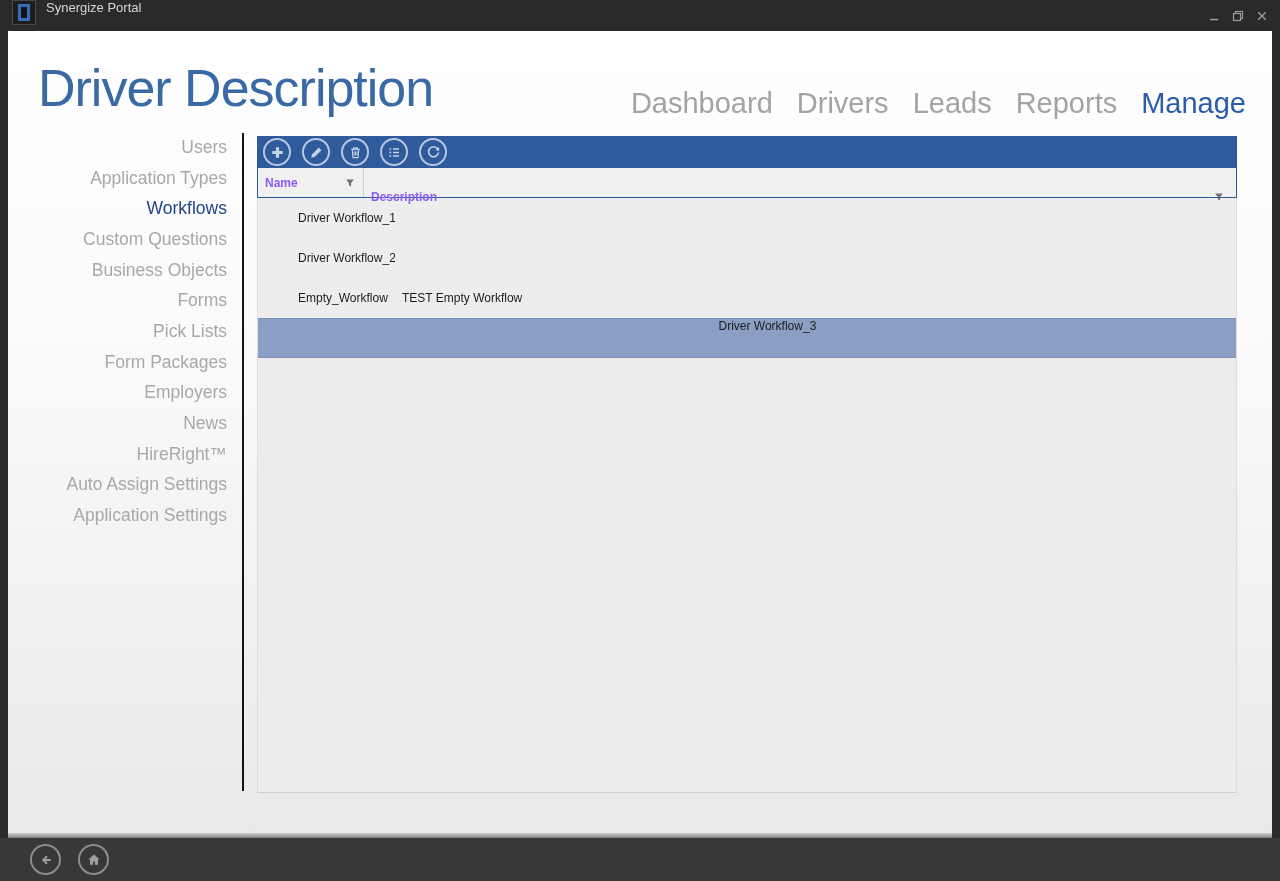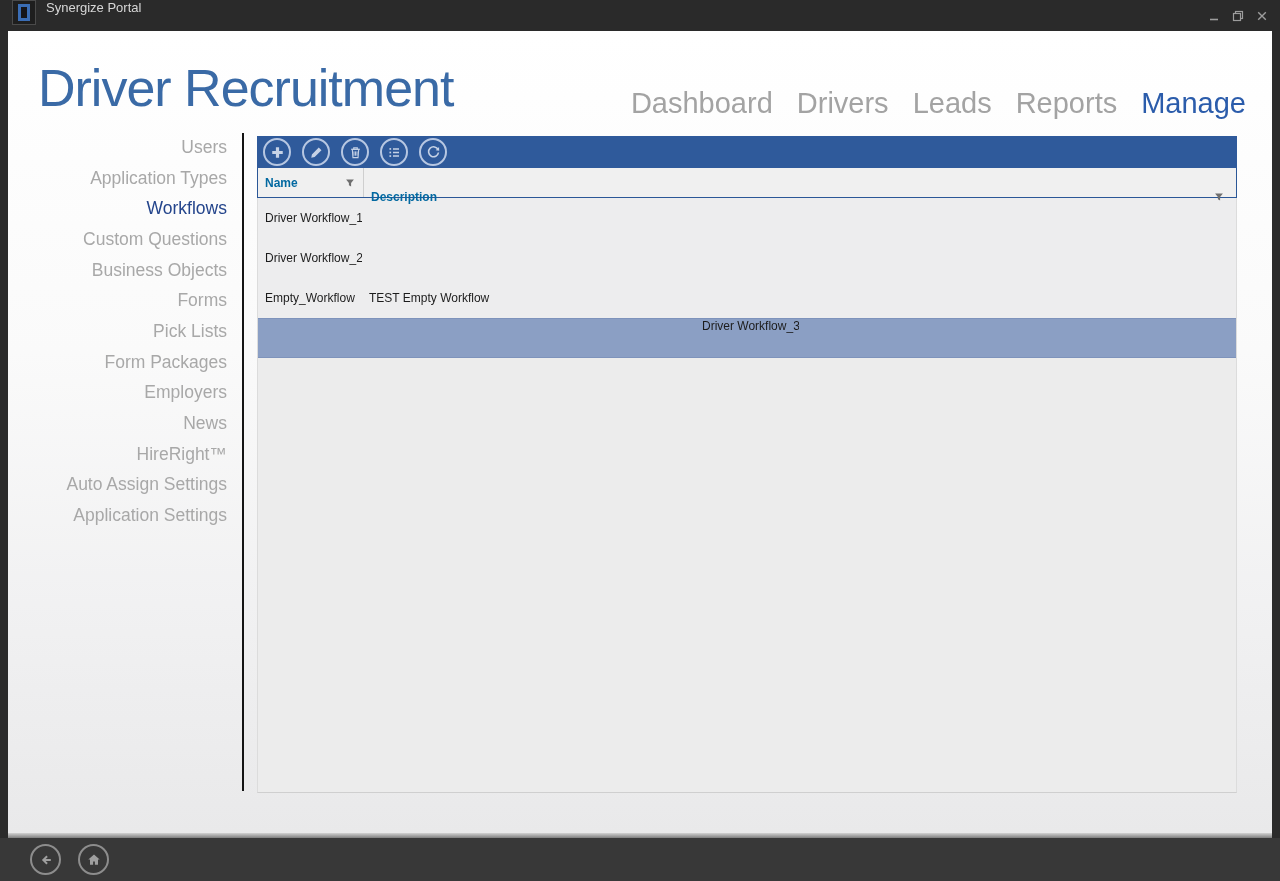--- a/index.html
+++ b/index.html
@@ -79,38 +79,38 @@
     border:2px solid #b7c7e2; color:#c6d2e6;
     display:flex; align-items:center; justify-content:center;
     background:transparent; cursor:pointer; flex:0 0 auto;
   }
   .tool-btn svg { width:15px; height:15px; display:block; }
 
   .grid-header {
     height:30px; background:#f0f0f0;
     border:1px solid #2b5797; border-top:none;
     display:flex; align-items:stretch;
-    font-size:12px; font-weight:bold; color:#0369a1;
+    font-size:12px; font-weight:bold; color:#8b5cf6;
   }
   .col-name {
     width:105px; display:flex; align-items:center; justify-content:space-between;
     padding:0 8px 0 7px; cursor:pointer;
   }
   .col-sep { width:1px; background:#cfcfcf; }
   .col-desc {
     flex:1; display:flex; align-items:center; justify-content:space-between;
     padding:0 12px 0 7px; cursor:pointer;margin-top:28px;
   }
   .funnel { color:#6f6f6f; display:flex; }
   .funnel svg { width:10px; height:10px; }
 
   .grid-rows { border-left:1px solid #dcdcdc; border-right:1px solid #dcdcdc; }
   .grid-row {
     height:40px; background:#ededee; display:flex; align-items:center;
-    font-size:12px; color:#1c1c1c; cursor:pointer;
+    font-size:12px; color:#1c1c1c; cursor:pointer;padding-left:33px;
   }
   .grid-row .cell-name { width:104px; padding-left:7px; white-space:nowrap; overflow:hidden; }
   .grid-row .cell-desc { flex:1; padding-left:7px; white-space:nowrap; }
   .grid-row.selected {
     background:#8b9fc4;
     border-top:1px solid #7e93bb; border-bottom:1px solid #7e93bb;
     height:40px;
     flex-direction:column;
   }
   .grid-filler {
@@ -153,21 +153,21 @@
     <div class="win-btn">
       <svg viewBox="0 0 12 12" width="12" height="12">
           <path d="M2.2 2.2l7.6 7.6M9.8 2.2l-7.6 7.6" stroke="currentColor" stroke-width="1.4" fill="none"></path>
         </svg>
     </div>
   </div>
 </div>
 
 <div class="content">
 
-  <h1 class="page-title">Driver Recruitment</h1>
+  <h1 class="page-title">Driver Description</h1>
 
   <nav class="top-nav">
     <span class="nav-item">Dashboard</span>
     <span class="nav-item">Drivers</span>
     <span class="nav-item">Leads</span>
     <span class="nav-item">Reports</span>
     <span class="nav-item active">Manage</span>
   </nav>
 
   <ul class="sidebar">

